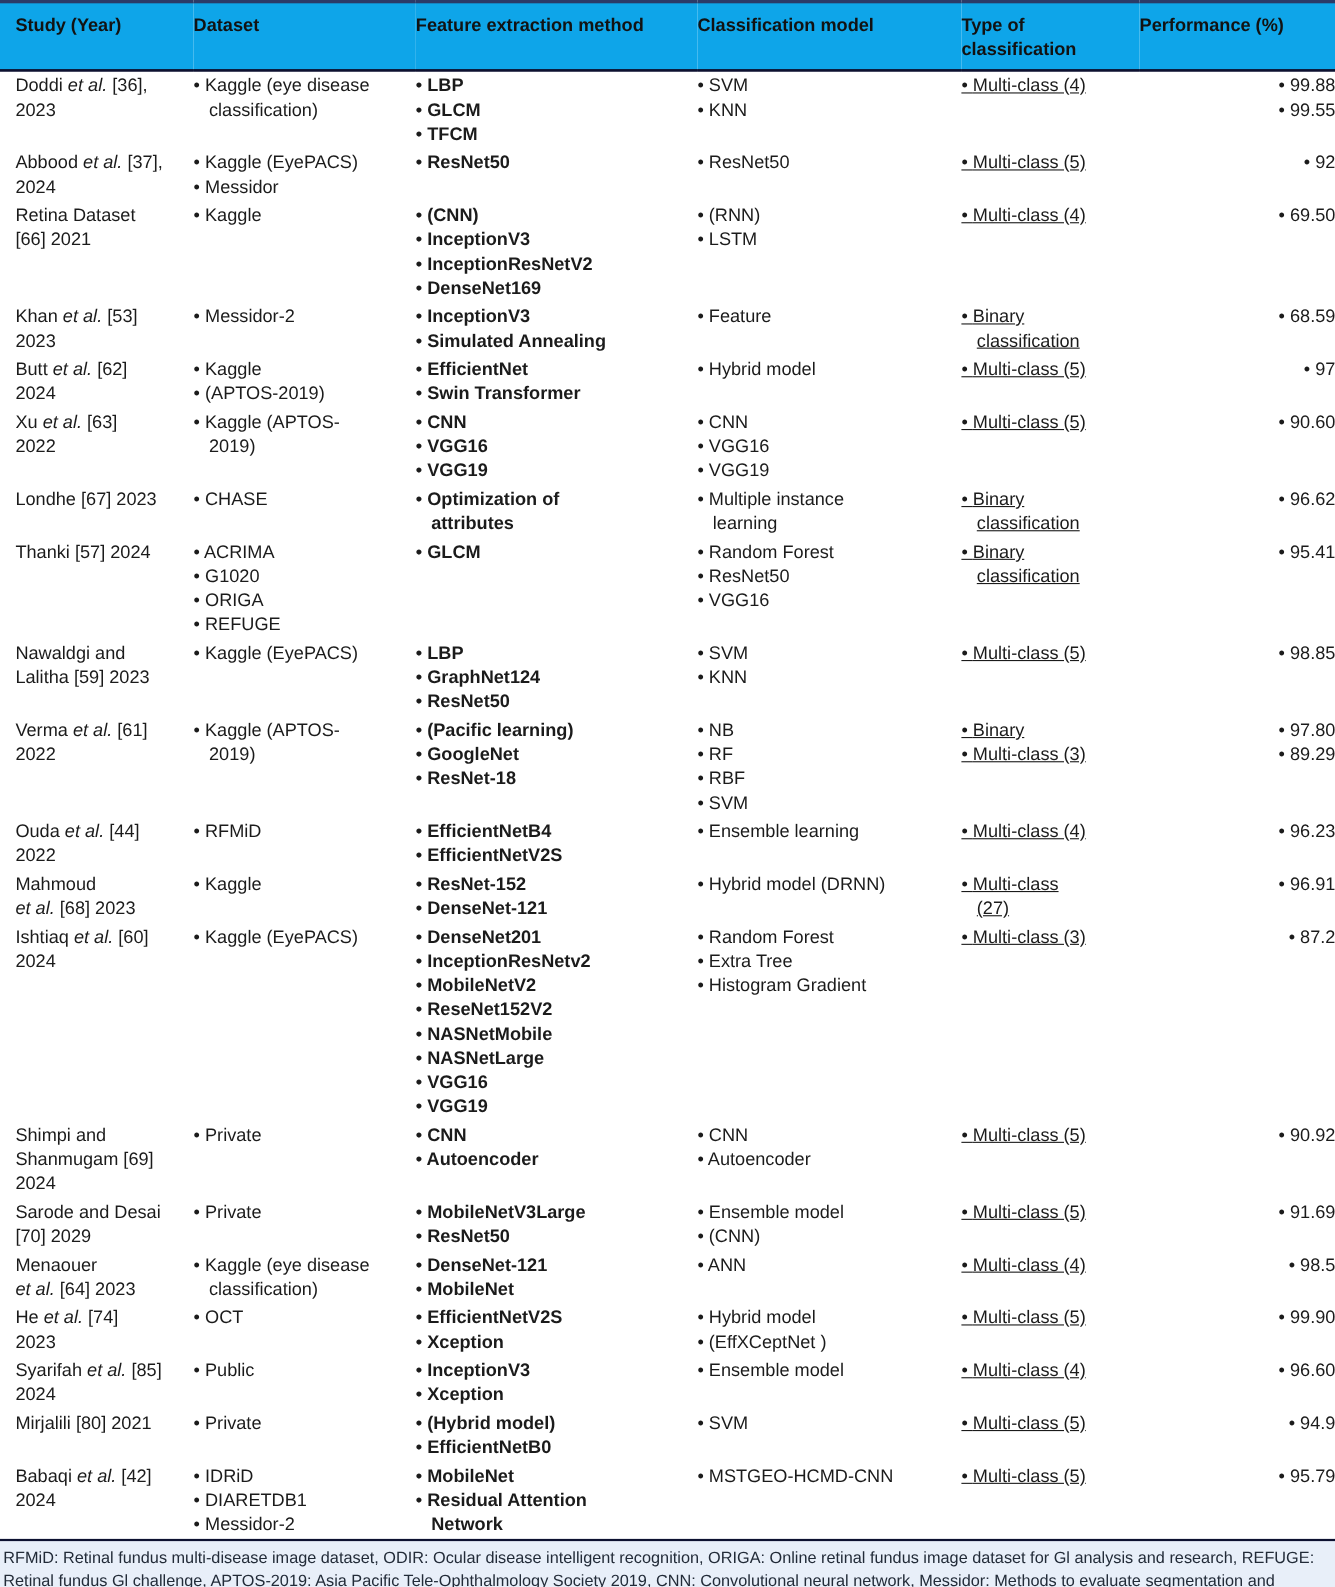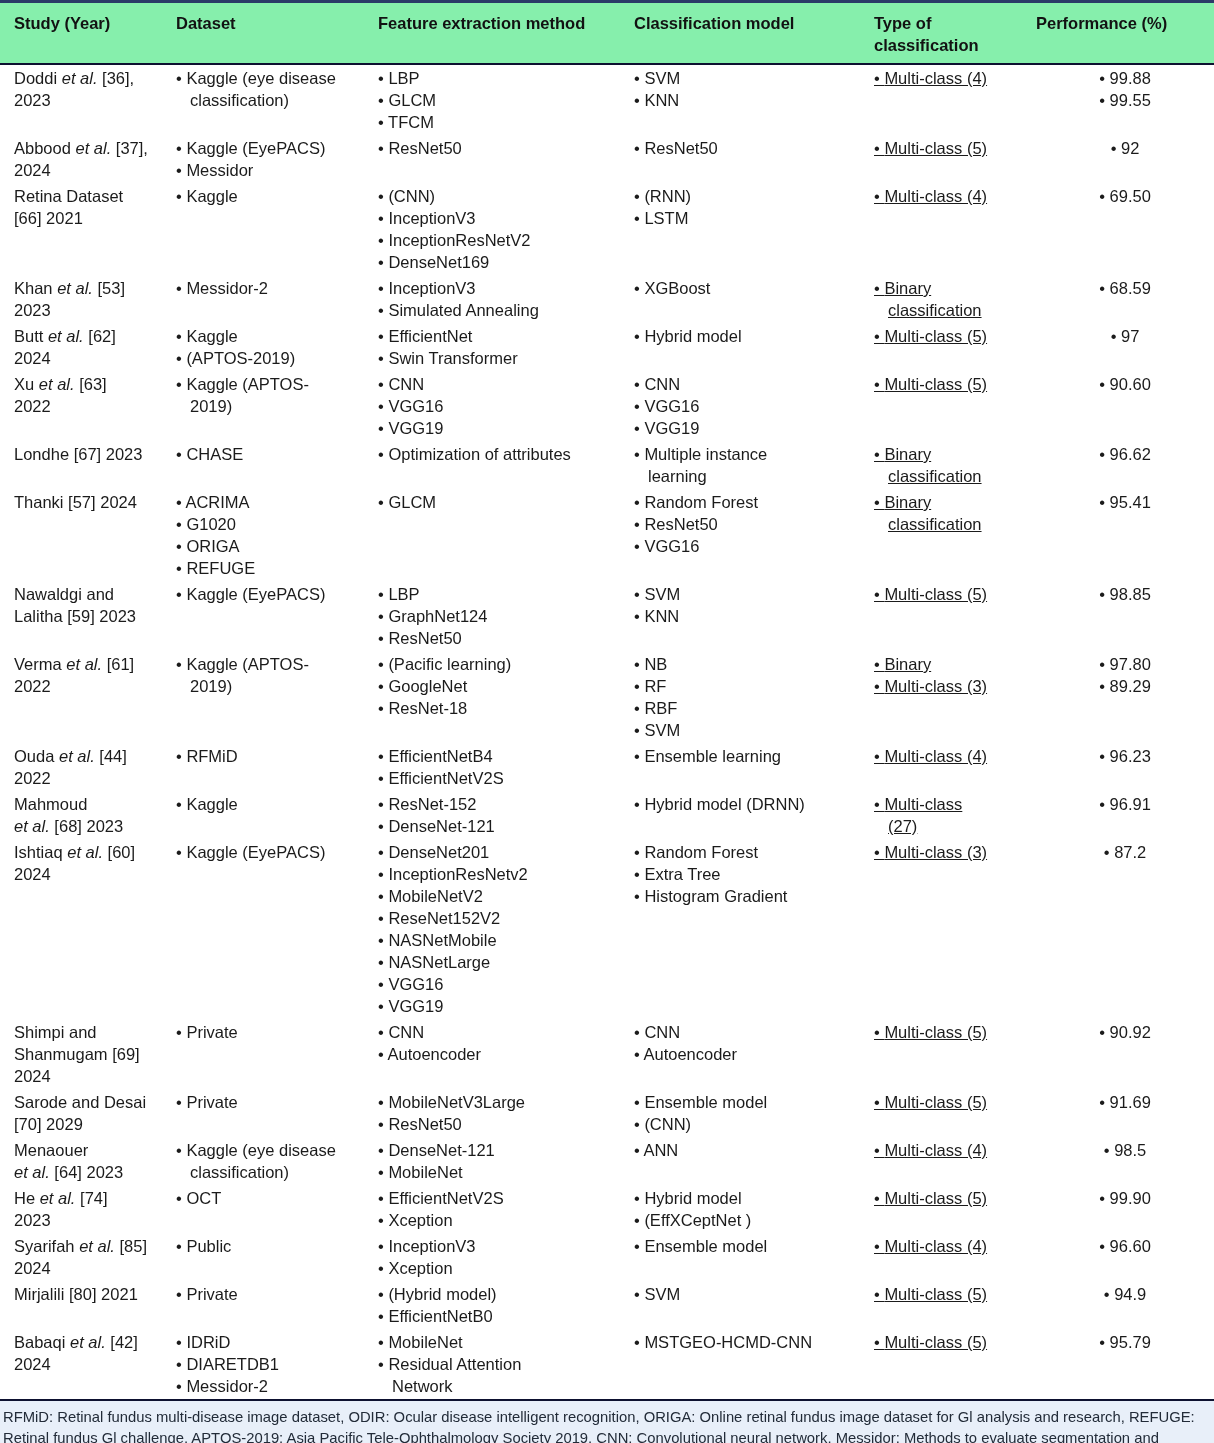--- a/index.html
+++ b/index.html
@@ -9,21 +9,21 @@
     color:#1b1b1b;
     box-sizing:border-box;
   }
   table {
     width:1214px;
     border-collapse:collapse;
     table-layout:fixed;
     border-top:3px solid #2b3a68;
   }
   thead th {
-    background:#86efac;
+    background:#0ea5e9;
     text-align:left;
     vertical-align:top;
     font-size:16.5px;
     line-height:22px;
     font-weight:bold;
     padding:9px 8px 7px 0;
     border-bottom:2px solid #0d1130;
     color:#121212;
   }
   th:first-child, td.study { padding-left:14px; }
@@ -35,24 +35,24 @@
     color:#1b1b1b;
   }
   td.study { white-space:pre-line; padding-right:12px; }
   ul.blist, ul.plist { margin:0; padding:0; list-style:none; }
   ul.blist li {
     padding-left:14px;
     text-indent:-14px;
   }
   ul.blist li::before { content:"• "; }
   td.c-dataset  { padding-right:42px; }
-  td.c-features { padding-right:58px; }
+  td.c-features { padding-right:58px;font-weight:bold; }
   td.c-model    { padding-right:57px; }
   td.c-type     { padding-right:45px;text-decoration:underline; }
-  ul.plist li { text-align:center; }
+  ul.plist li { text-align:right; }
   ul.plist li::before { content:"• "; }
   .footnote {
     background:#e8eff9;
     border-top:2px solid #0d1130;
     font-size:14.8px;
     line-height:21px;
     color:#222b38;
     padding:6px 6px 9px 3px;
     box-sizing:border-box;
   }
@@ -186,21 +186,21 @@
             </ul>
           </td>
           <td class="c-features">
             <ul class="blist">
               <li>InceptionV3</li>
               <li>Simulated Annealing</li>
             </ul>
           </td>
           <td class="c-model">
             <ul class="blist">
-              <li>XGBoost</li>
+              <li>Feature</li>
             </ul>
           </td>
           <td class="c-type">
             <ul class="blist">
               <li>Binary classification</li>
             </ul>
           </td>
           <td>
             <ul class="plist">
               <li>68.59</li>

